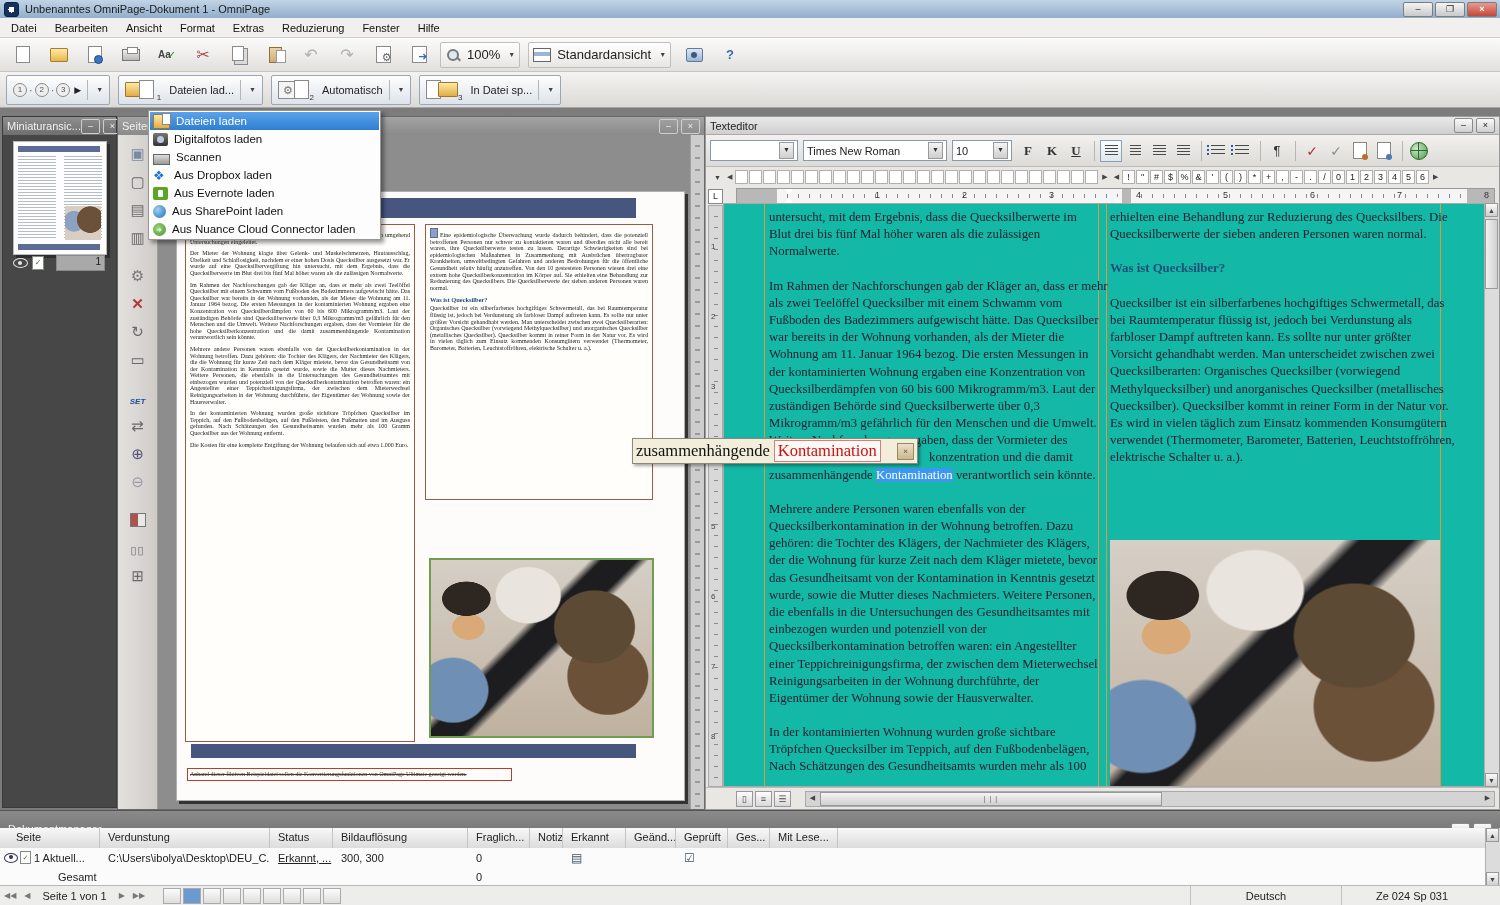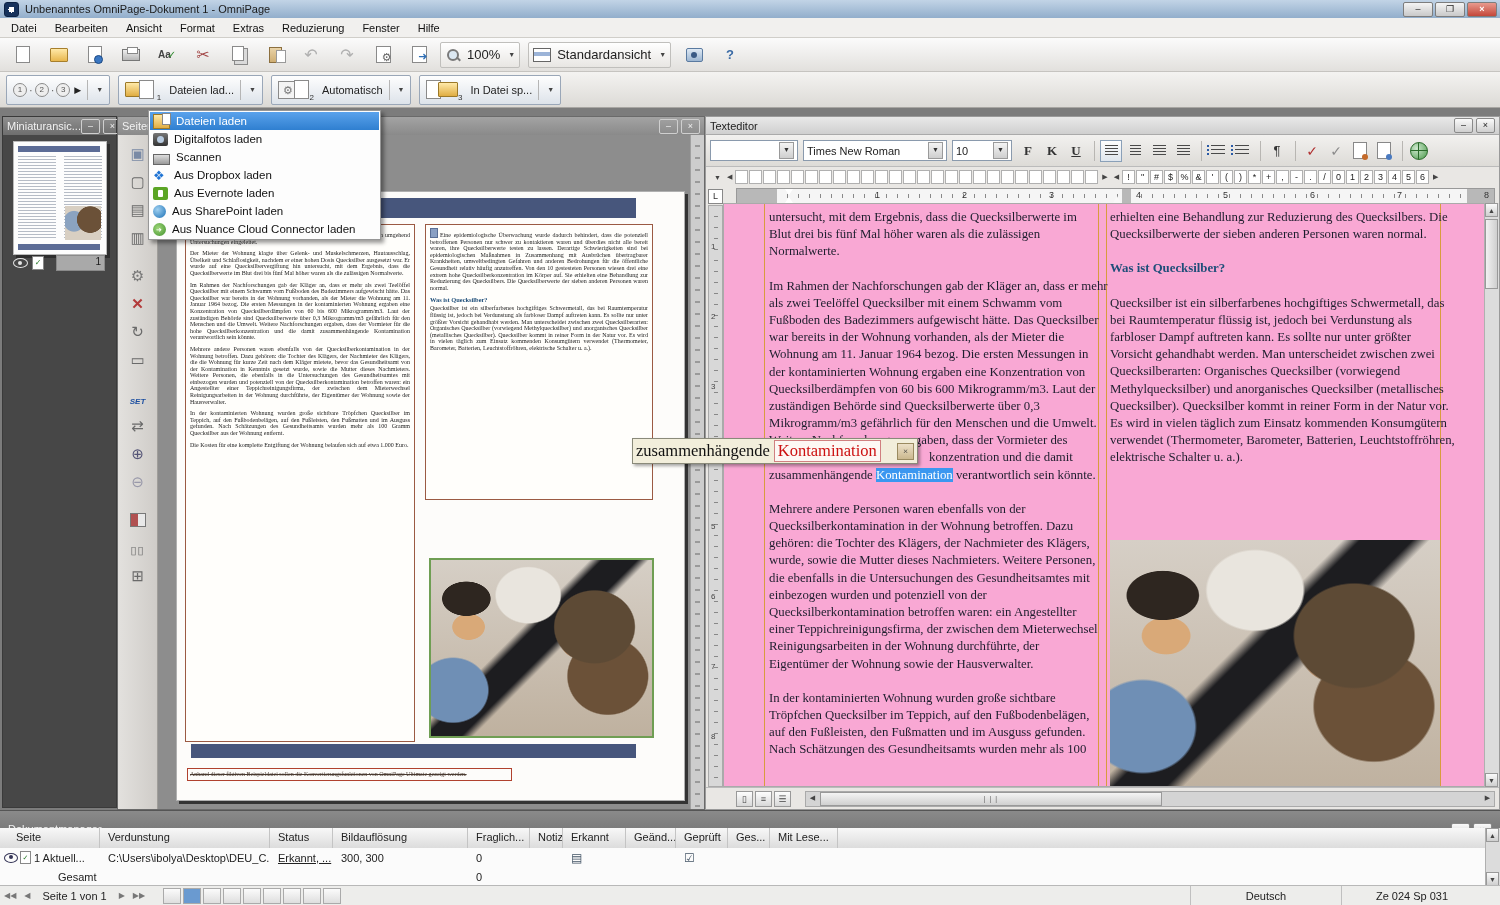--- a/index.html
+++ b/index.html
@@ -216,21 +216,21 @@
     font-size:9px;line-height:12px;text-align:center;color:#333;}
   .h-ruler{position:absolute;left:30px;top:71px;right:4px;height:14px;background:#b8b8b8;border:1px solid #999;}
   .hr-white{position:absolute;top:0;height:100%;background:#f5f5f5;
     background-image:repeating-linear-gradient(90deg,transparent 0 10px,#888 10px 11px);background-size:11px 4px;background-repeat:repeat-x;background-position:0 5px;}
   .rnum{position:absolute;top:1px;font-size:9px;color:#333;}
   .indent-marker{position:absolute;width:0;height:0;border-left:4px solid transparent;border-right:4px solid transparent;}
   .v-ruler{position:absolute;left:2px;top:88px;width:13px;bottom:22px;background:#d8d8d8;border:1px solid #aaa;
     background-image:repeating-linear-gradient(180deg,transparent 0 10px,#888 10px 11px);background-size:4px 11px;background-repeat:repeat-y;background-position:5px 0;}
   .vnum{position:absolute;left:2px;font-size:8px;color:#444;}
 
-  .te-content{position:absolute;left:17px;top:86px;right:14px;bottom:22px;background:#f9a8d4;overflow:hidden;border:1px solid #aaa;}
+  .te-content{position:absolute;left:17px;top:86px;right:14px;bottom:22px;background:#14b8a6;overflow:hidden;border:1px solid #aaa;}
   .frame-line{position:absolute;top:0;bottom:0;width:1px;background:#d89c3e;}
   .ed-col{position:absolute;top:5px;}
   .line{height:17.2px;line-height:17.2px;white-space:nowrap;font-family:"Liberation Serif",serif;
     font-size:12.8px;color:#1e1e2e;}
   .para{margin-bottom:17px;}
   .ed-heading{font-weight:bold;color:#1f4e79;}
   .hl{background:#3b97f0;color:#fff;}
   .ed-photo{position:absolute;}
 
   .te-vscroll{position:absolute;right:0;top:86px;width:14px;bottom:22px;background:#dcdcdc;border-left:1px solid #b0b0b0;}
@@ -690,32 +690,33 @@
             <div class="line">zuständigen Behörde sind Quecksilberwerte über 0,3</div>
             <div class="line">Mikrogramm/m3 gefährlich für den Menschen und die Umwelt.</div>
             <div class="line">Weitere Nachforschungen ergaben, dass der Vormieter des</div>
             <div class="line" style="margin-left: 160px;">konzentration und die damit</div>
             <div class="line"><span>zusammenhängende </span><span class="hl">Kontamination</span><span> verantwortlich sein könnte.</span></div>
           </div>
           <div class="para">
             <div class="line">Mehrere andere Personen waren ebenfalls von der</div>
             <div class="line">Quecksilberkontamination in der Wohnung betroffen. Dazu</div>
             <div class="line">gehören: die Tochter des Klägers, der Nachmieter des Klägers,</div>
+            <div class="line">der die Wohnung für kurze Zeit nach dem Kläger mietete, bevor</div>
+            <div class="line">das Gesundheitsamt von der Kontamination in Kenntnis gesetzt</div>
             <div class="line">wurde, sowie die Mutter dieses Nachmieters. Weitere Personen,</div>
             <div class="line">die ebenfalls in die Untersuchungen des Gesundheitsamtes mit</div>
             <div class="line">einbezogen wurden und potenziell von der</div>
             <div class="line">Quecksilberkontamination betroffen waren: ein Angestellter</div>
             <div class="line">einer Teppichreinigungsfirma, der zwischen dem Mieterwechsel</div>
             <div class="line">Reinigungsarbeiten in der Wohnung durchführte, der</div>
             <div class="line">Eigentümer der Wohnung sowie der Hausverwalter.</div>
           </div>
           <div class="para">
             <div class="line">In der kontaminierten Wohnung wurden große sichtbare</div>
             <div class="line">Tröpfchen Quecksilber im Teppich, auf den Fußbodenbelägen,</div>
-            <div class="line">auf den Fußleisten, den Fußmatten und im Ausguss gefunden.</div>
             <div class="line">Nach Schätzungen des Gesundheitsamts wurden mehr als 100</div>
           </div>
         </div>
       <div class="ed-col" id="ed-right" style="left:386px;width:332px;">
           <div class="para">
             <div class="line">erhielten eine Behandlung zur Reduzierung des Quecksilbers. Die</div>
             <div class="line">Quecksilberwerte der sieben anderen Personen waren normal.</div>
           </div>
           <div class="para">
             <div class="line ed-heading">Was ist Quecksilber?</div>

